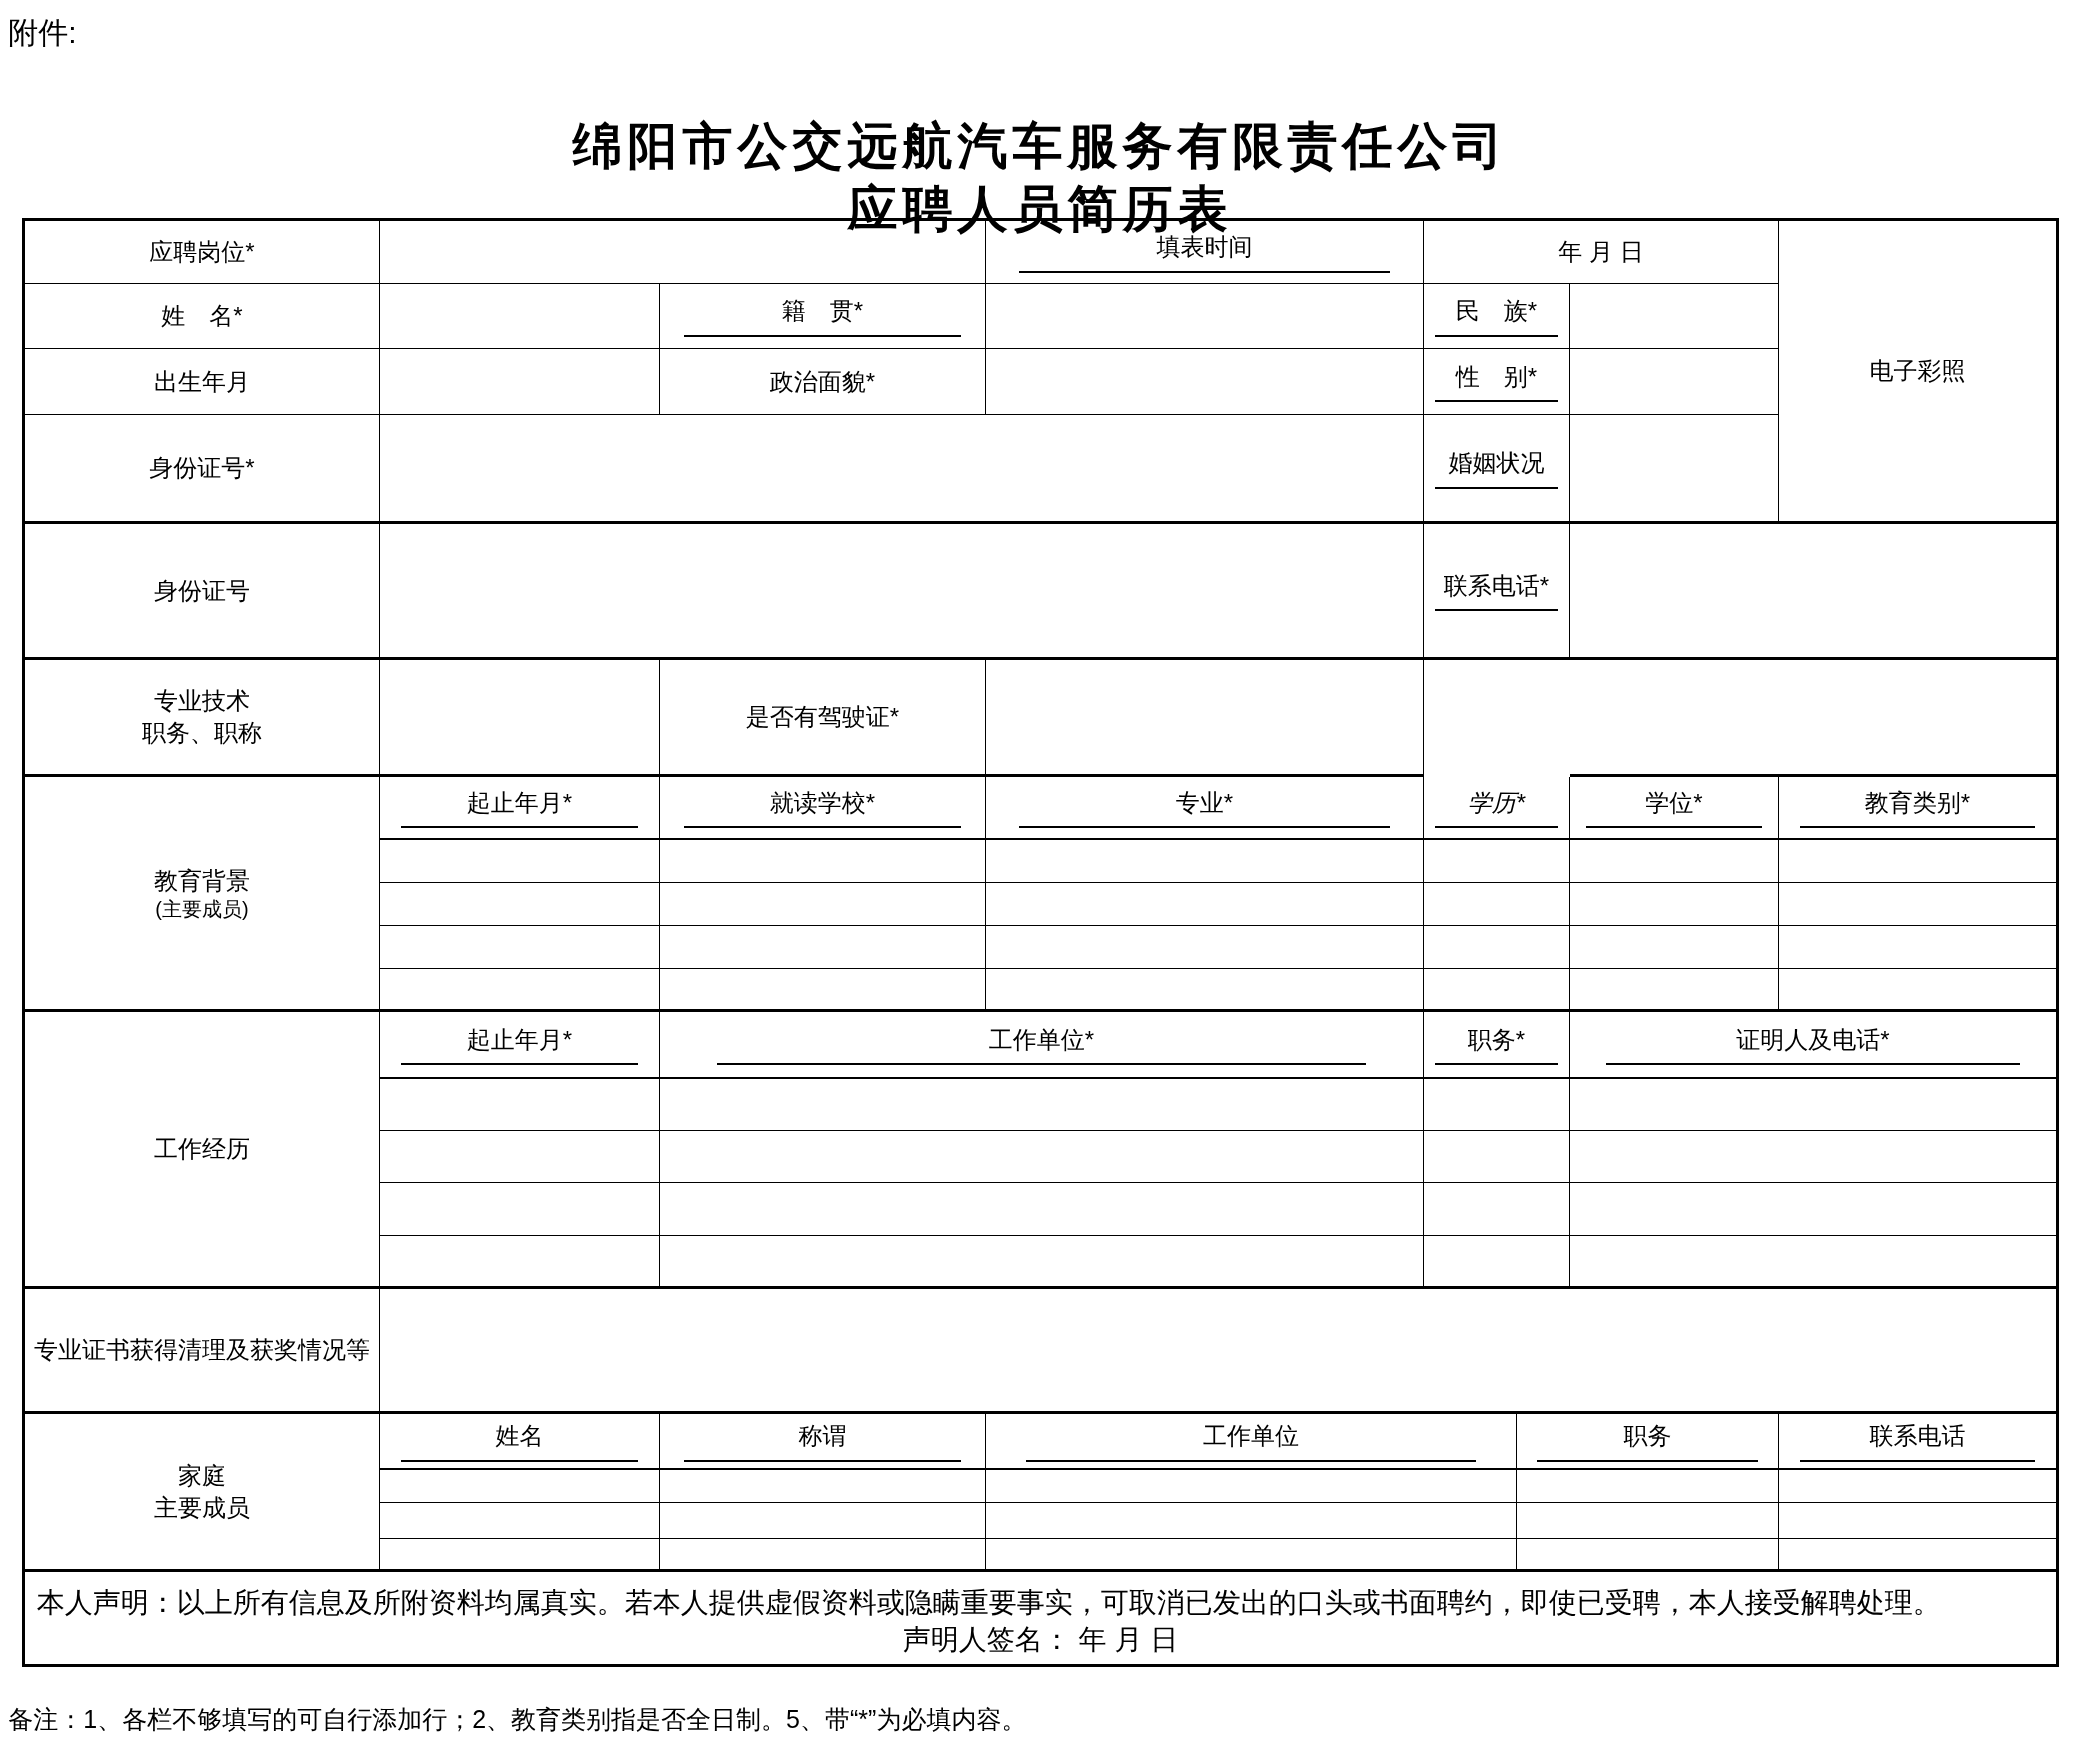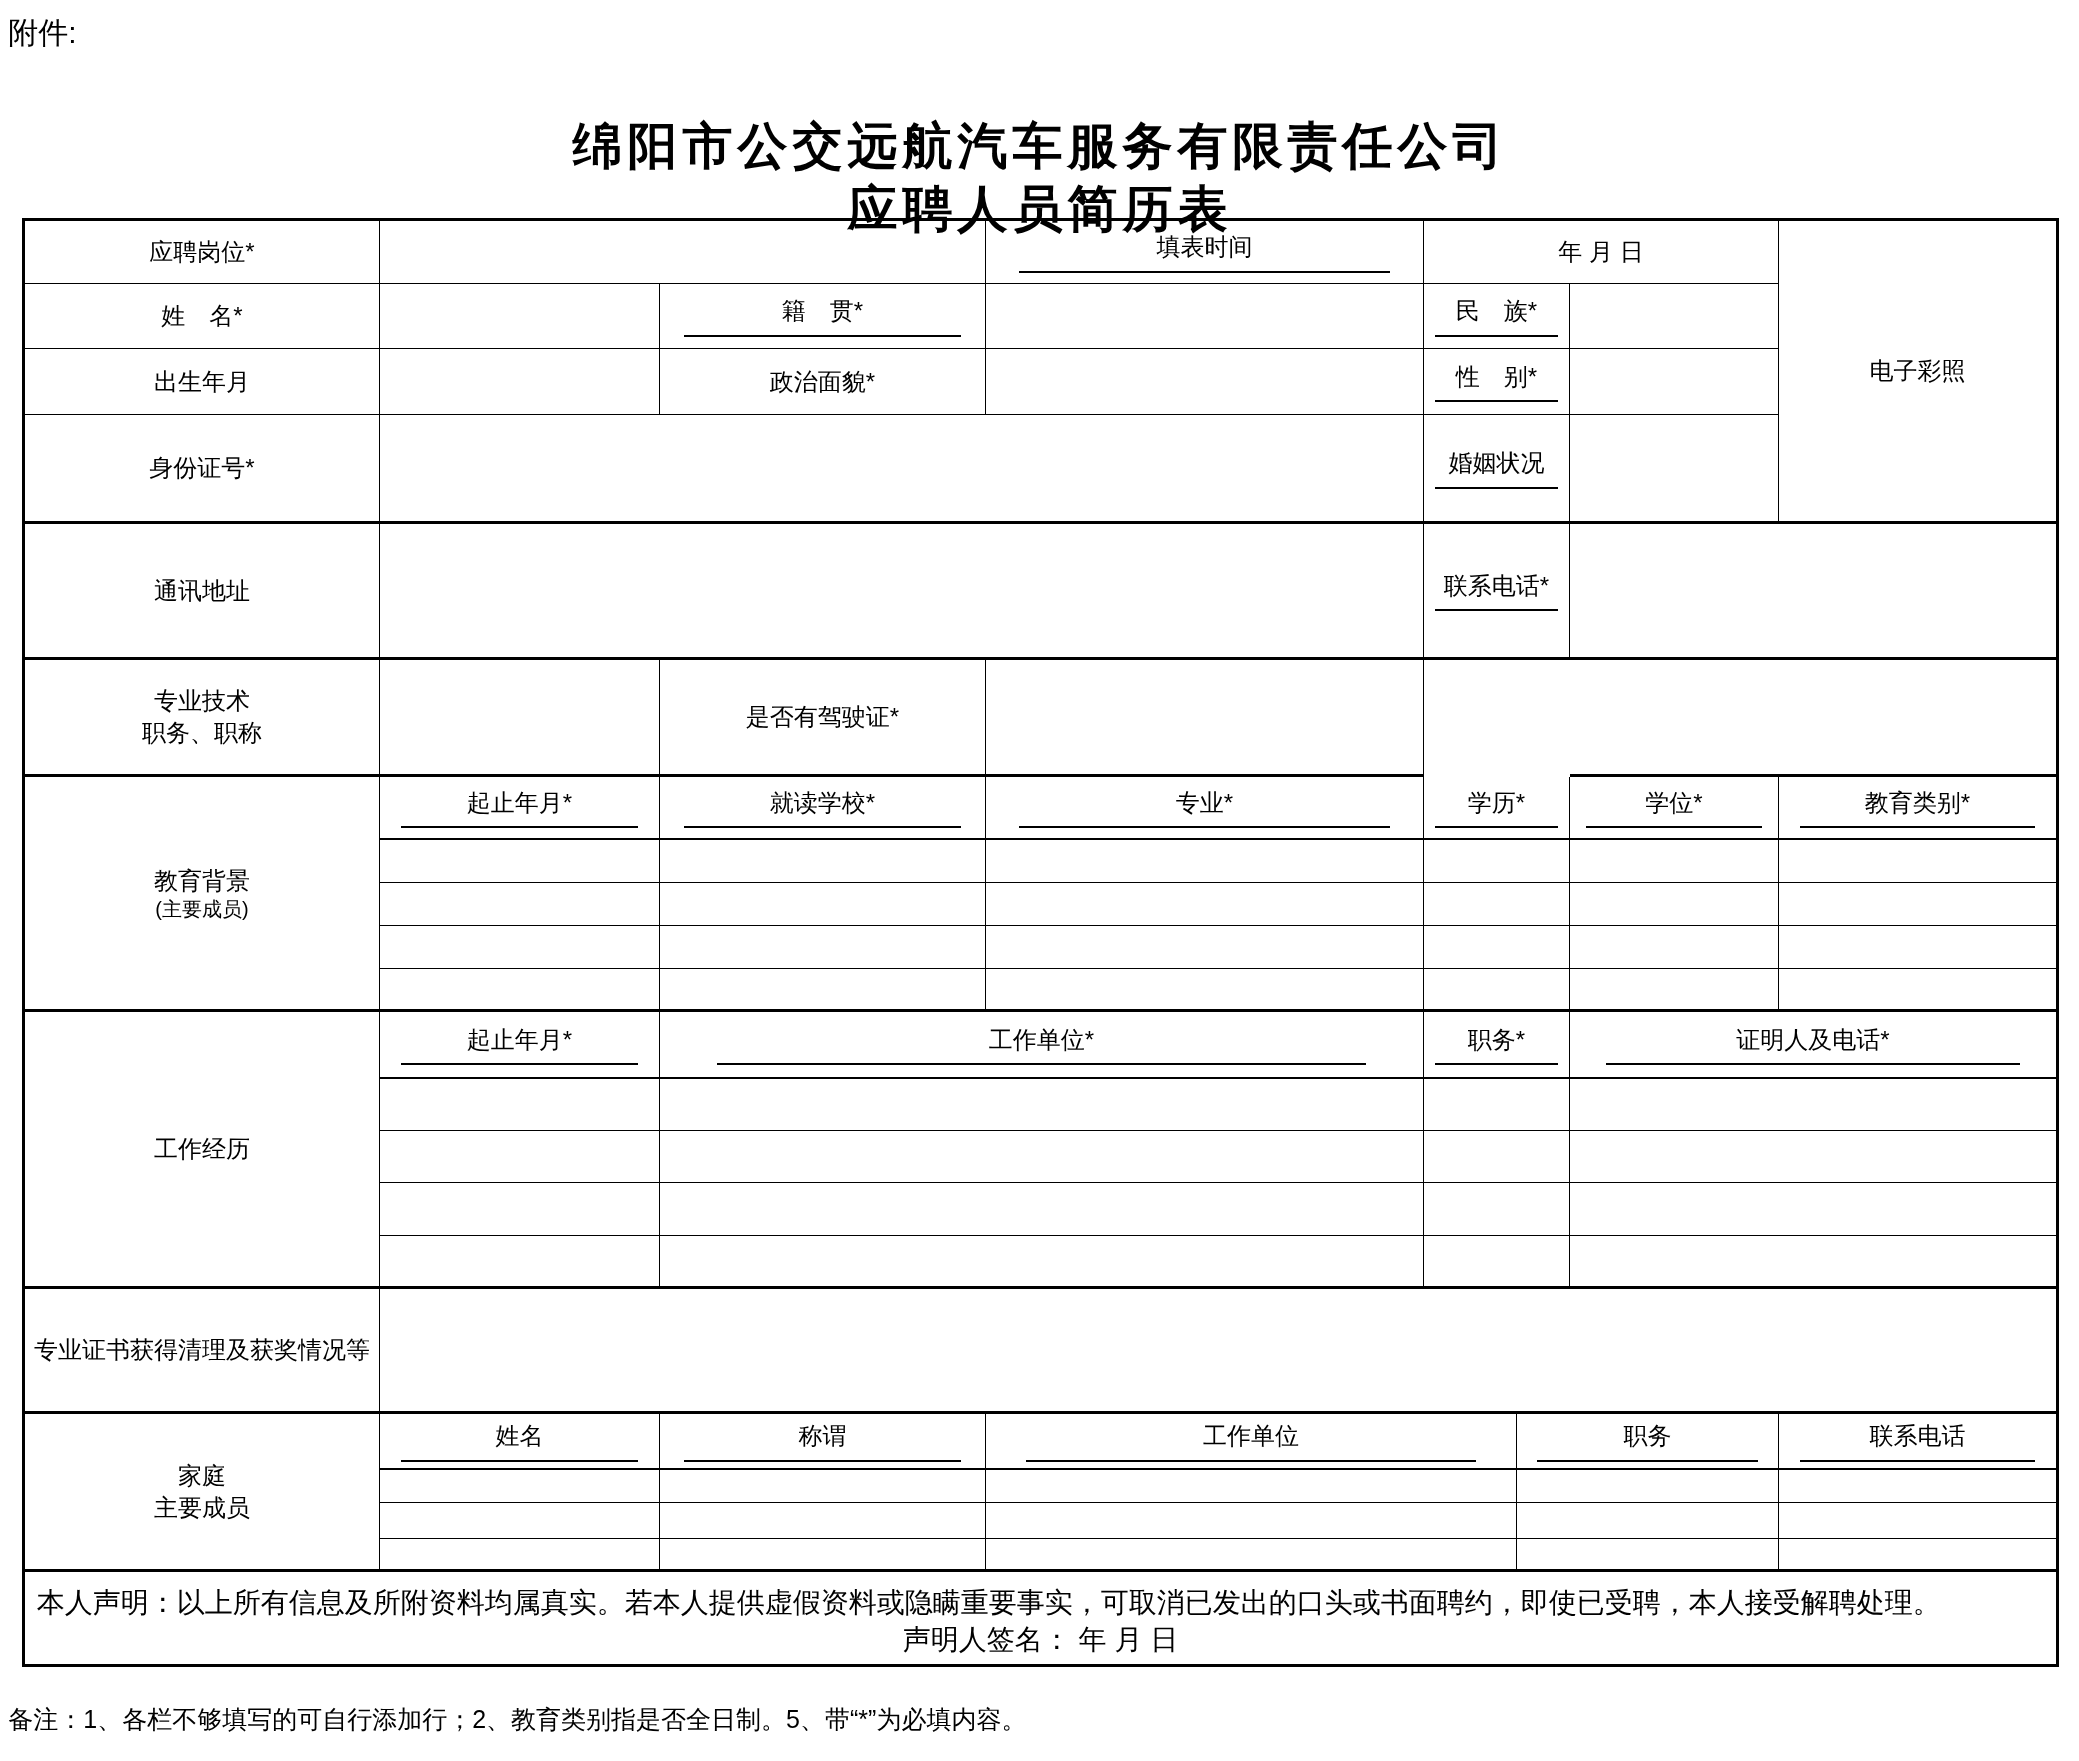--- a/index.html
+++ b/index.html
@@ -87,21 +87,21 @@
         <span>身份证号*</span>
       </div>
     <div class="cell tb" style="grid-area:4/2/5/5"></div>
     <div class="cell tb" style="grid-area:4/5/5/7">
         <span>婚姻状况</span>
         <span class="ul"></span>
       </div>
     <div class="cell tb" style="grid-area:4/7/5/8"></div>
 
     <div class="cell tb" style="grid-area:5/1/6/2">
-        <span>通讯地址</span>
+        <span>身份证号</span>
       </div>
     <div class="cell tb" style="grid-area:5/2/6/5"></div>
     <div class="cell tb" style="grid-area:5/5/6/7">
         <span>联系电话*</span>
         <span class="ul"></span>
       </div>
     <div class="cell tb no-r" style="grid-area:5/7/6/9"></div>
 
     <div class="cell tb" style="grid-area:6/1/7/2">
         <span>专业技术</span>
@@ -139,21 +139,21 @@
         <span class="ul"></span>
       </div>
       <div class="cell hb" style="grid-area: 7 / 3 / 8 / 4;">
         <span>就读学校*</span>
         <span class="ul"></span>
       </div>
       <div class="cell hb" style="grid-area: 7 / 4 / 8 / 5;">
         <span>专业*</span>
         <span class="ul"></span>
       </div>
-      <div class="cell hb" style="grid-area: 7 / 5 / 8 / 7;">
+      <div class="cell hb" style="grid-area: 7 / 5 / 8 / 7; font-style: italic;">
         <span>学历*</span>
         <span class="ul"></span>
       </div>
       <div class="cell hb" style="grid-area: 7 / 7 / 8 / 8;">
         <span>学位*</span>
         <span class="ul"></span>
       </div>
       <div class="cell hb no-r" style="grid-area: 7 / 8 / 8 / 9;">
         <span>教育类别*</span>
         <span class="ul"></span>

